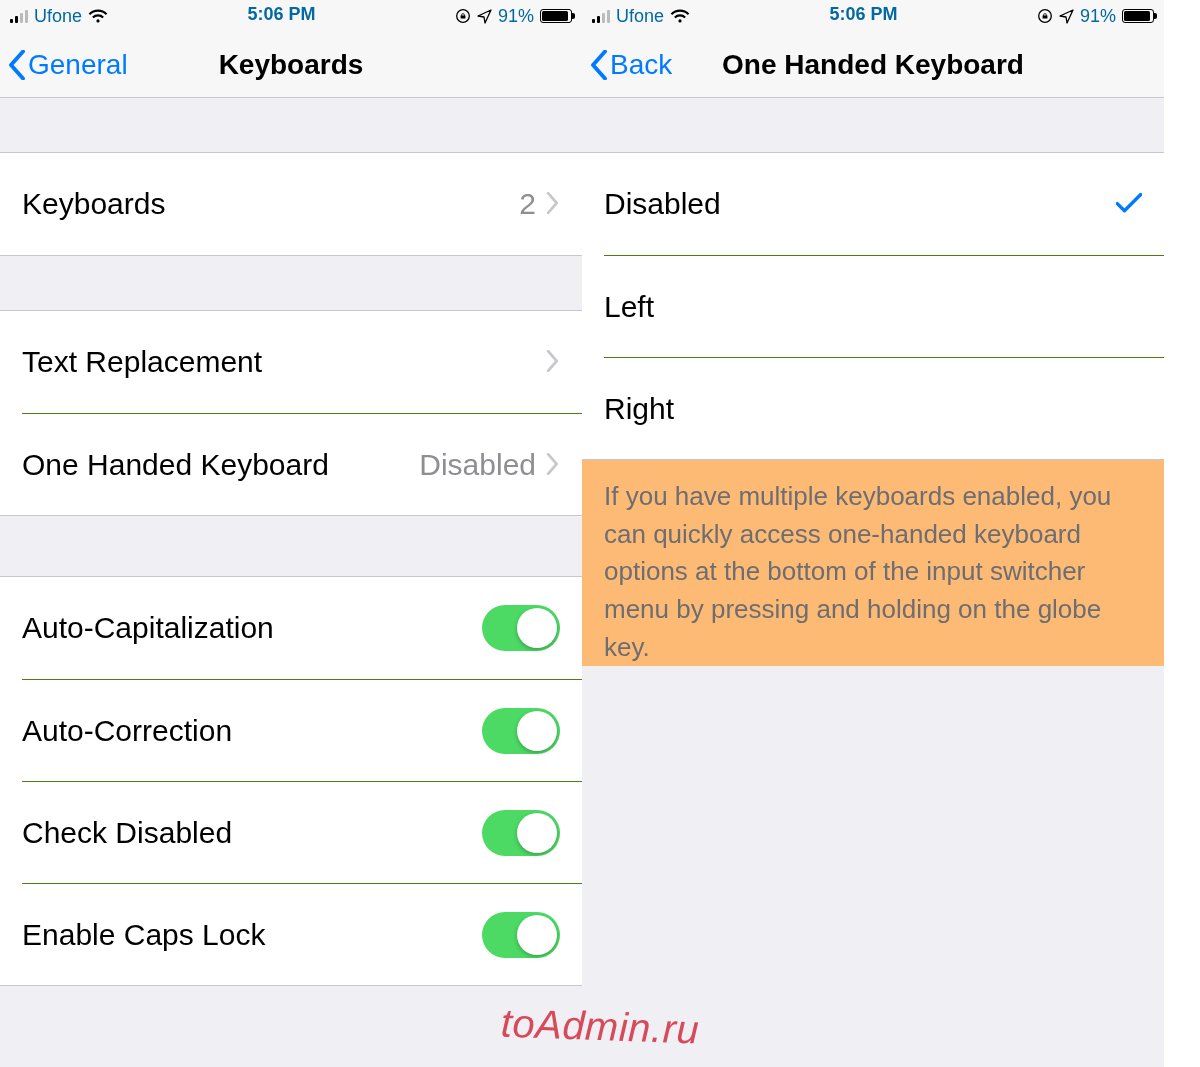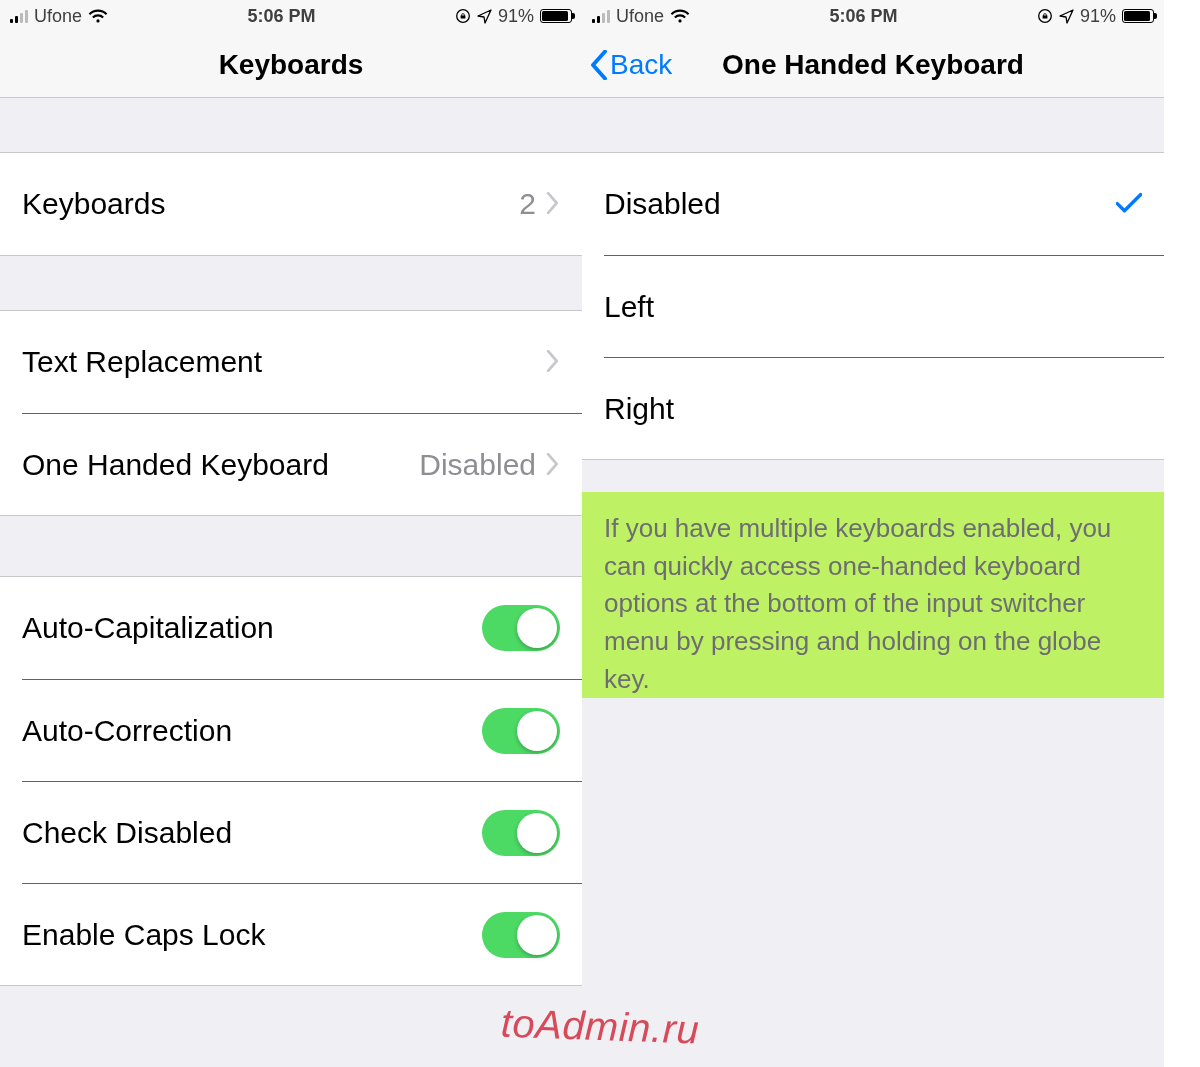--- a/index.html
+++ b/index.html
@@ -23,26 +23,25 @@
     position: relative;
     overflow: hidden;
   }
   .pane-left { border-right: 0px solid #ddd; }
   .pane-right { width: 582px; }
   
   .status-bar {
     height: 32px;
     background: #f7f7f8;
     display: flex;
-    align-items: center;
     justify-content: space-between;
     padding: 4px 10px;
     font-size: 18px;
     font-weight: 500;
-    color: #404040;
+    color: #0369a1;
   }
   .status-left, .status-right { display:flex; align-items:center; gap:6px; }
   .signal {
     display:flex; align-items:flex-end; gap:2px; height:14px;
   }
   .signal span {
     width:3px; background:#000; display:inline-block; border-radius:1px;
   }
   .signal span.dim { background:#bbb; }
   .wifi-icon, .lock-icon, .nav-icon { display:inline-flex; }
@@ -97,22 +96,21 @@
     position:absolute; right:3px; top:3px; width:40px; height:40px;
     border-radius:50%; background:#fff;
     box-shadow:0 2px 4px rgba(0,0,0,0.25);
   }
   
   .footer-text {
     padding: 18px 22px 0 22px;
     font-size:26px;
     line-height:1.45;
     color:#6d6d72;
-    background:#bef264;
-    margin-top:32px;
+    background:#fdba74;
   }
   
   .option-list .row + .row { margin-left:22px; padding-left:0; }
   .check { color:#007aff; }
   
   .watermark {
     position:absolute;
     bottom:18px;
     left:50%;
     transform:translateX(-50%) rotate(2deg);
@@ -160,20 +158,26 @@
             </svg>
         </span>
         <span>91%</span>
         <span class="battery">
             <span class="battery-fill"></span>
           </span>
       </div>
     </div>
 
     <div class="nav-bar">
+      <div class="nav-back">
+        <svg width="18" height="30" viewBox="0 0 12 20">
+            <path d="M10 1L2 10l8 9" fill="none" stroke="#007aff" stroke-width="2.6" stroke-linecap="round" stroke-linejoin="round"></path>
+          </svg>
+        <span>General</span>
+      </div>
       <div class="nav-title">Keyboards</div>
     </div>
 
     <div class="group-spacer"></div>
 
     <div class="group">
       <div class="row">
         <span>Keyboards</span>
         <span class="row-right">
           <span>2</span>

